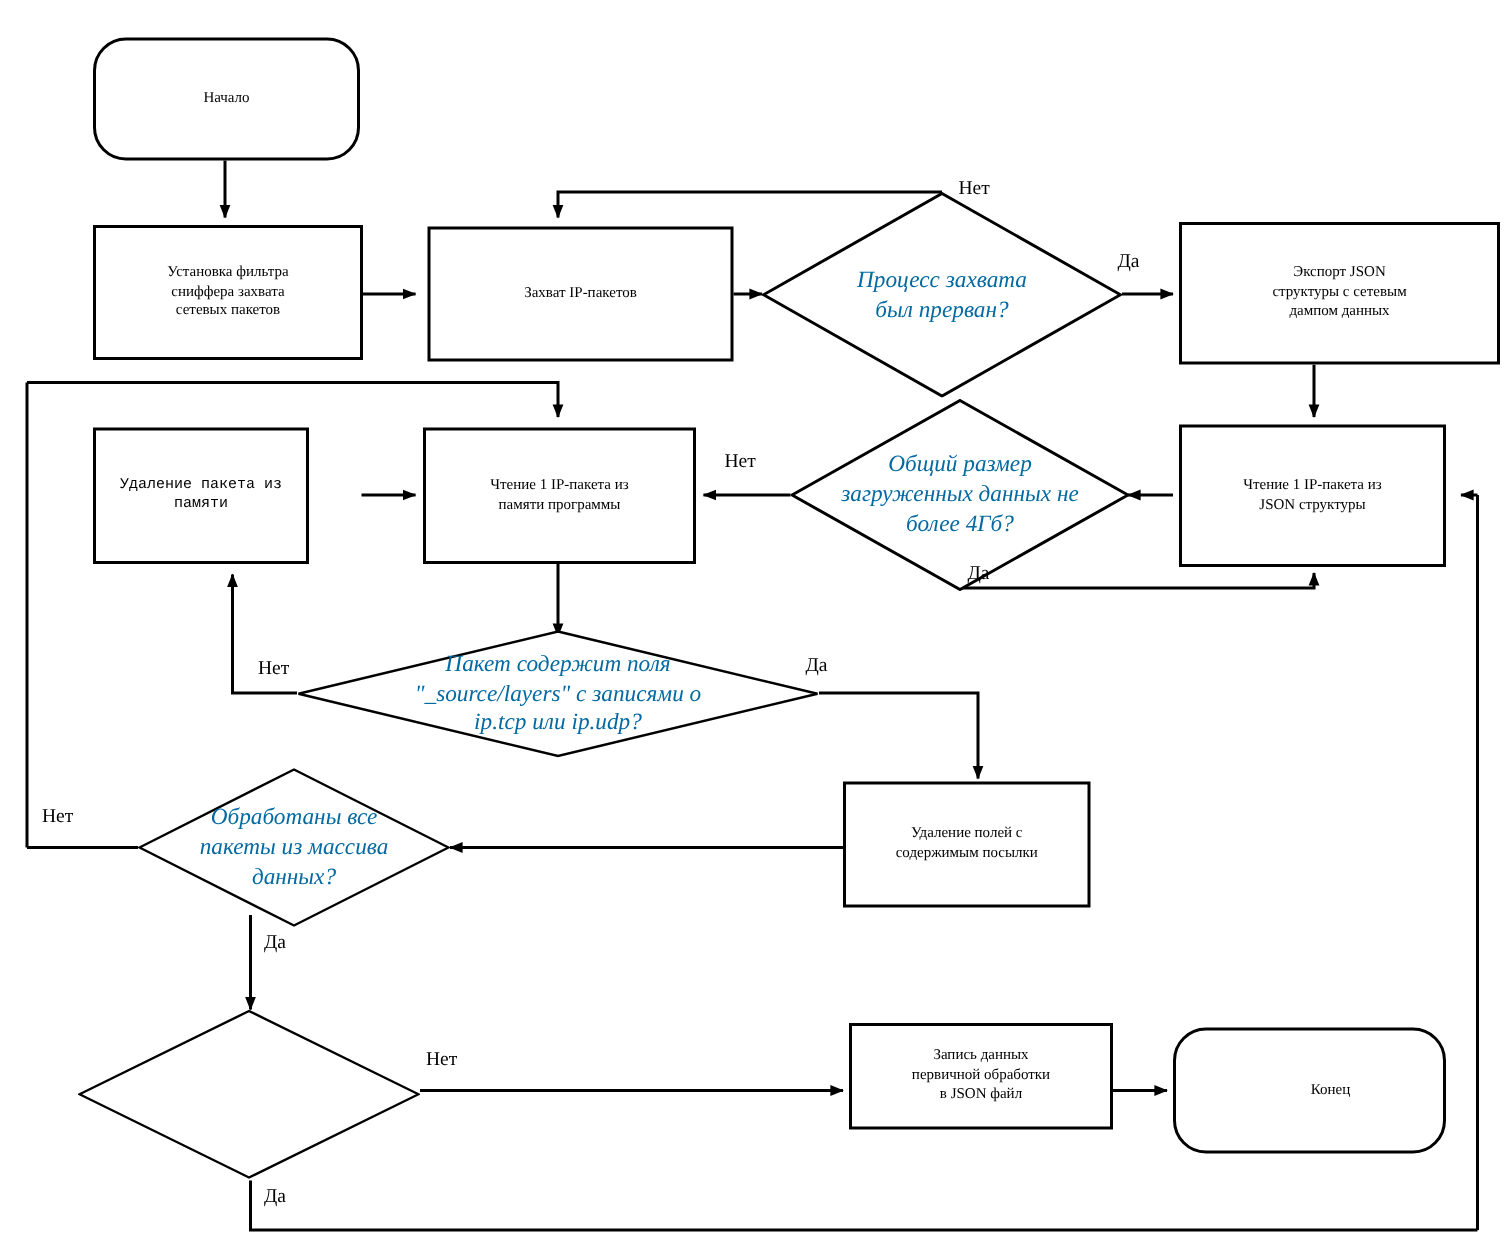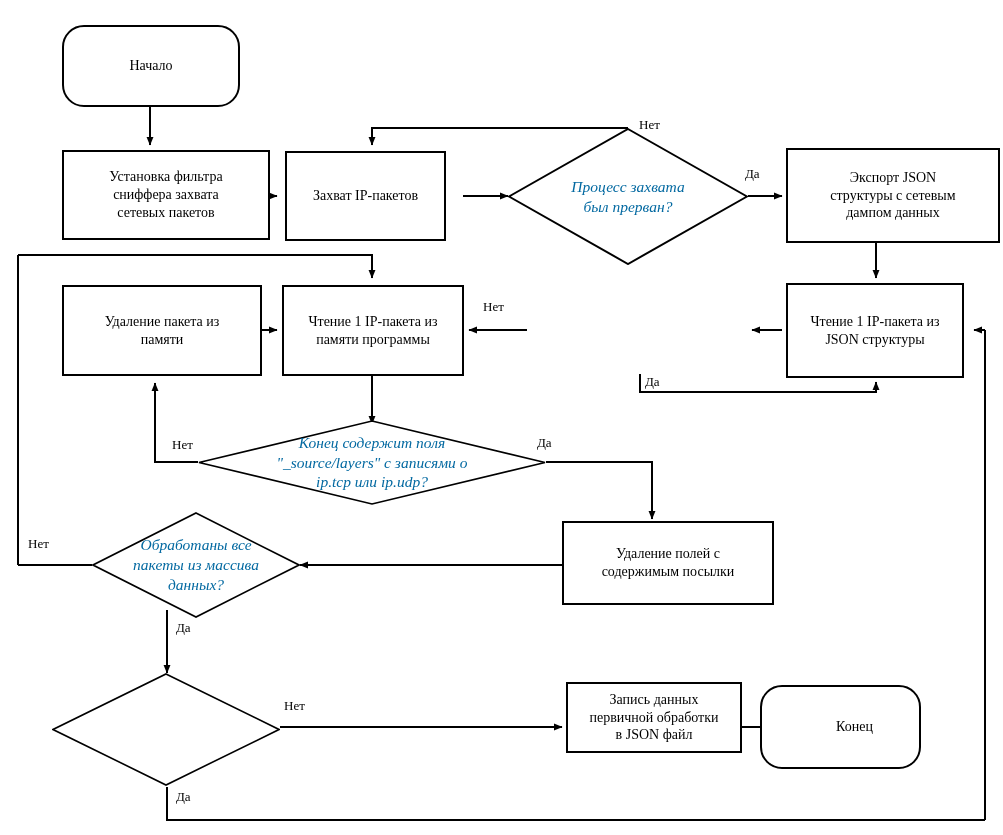--- a/index.html
+++ b/index.html
@@ -23,21 +23,21 @@
     pointer-events: none;
   }
   .node {
     position: absolute;
     box-sizing: border-box;
     display: flex;
     align-items: center;
     justify-content: center;
     text-align: center;
     color: #000000;
-    font-size: 14px;
+    font-size: 10px;
     line-height: 1.28;
     z-index: 3;
   }
   .proc {
     border: 2px solid #000000;
     background: #ffffff;
   }
   .term {
     border: 2px solid #000000;
     background: #ffffff;
@@ -134,96 +134,104 @@
       <path d="M280,727 L562,727" marker-end="url(#ah)"></path>
 
       <path d="M742,727 L778,727" marker-end="url(#ah)"></path>
     </g>
   </svg>
 
   <div class="node term" style="left:62px; top:25px; width:178px; height:82px;">
     <span class="txt">Начало</span>
   </div>
 
-  <div class="node proc" style="left:62px; top:150px; width:208px; height:90px;">
+  <div class="node proc" style="left:62px; top:150px; width:180px; height:90px;">
     <span class="txt">Установка фильтра
 сниффера захвата
 сетевых пакетов</span>
   </div>
 
-  <div class="node proc" style="left:285px; top:151px; width:161px; height:90px;">
+  <div class="node proc" style="left:285px; top:151px; width:204px; height:90px;">
     <span class="txt">Захват IP-пакетов</span>
   </div>
 
   <div class="dec" style="left:508px; top:128px; width:240px; height:137px;">
     <svg width="240" height="137" viewBox="0 0 240 137">
       <polygon points="120,1 239,68.5 120,136 1,68.5" fill="#ffffff" stroke="#000000" stroke-width="2"></polygon>
     </svg>
     <span class="dectxt">Процесс захвата
 был прерван?</span>
   </div>
 
   <div class="node proc" style="left:786px; top:148px; width:214px; height:95px;">
     <span class="txt">Экспорт JSON
 структуры с сетевым
 дампом данных</span>
   </div>
 
-  <div class="node proc" style="left:62px; top:285px; width:200px; height:91px;">
+  <div class="node proc" style="left:62px; top:285px; width:144px; height:91px;font-family:Liberation Mono, monospace;">
     <span class="txt">Удаление пакета из
 памяти</span>
   </div>
 
   <div class="node proc" style="left:282px; top:285px; width:182px; height:91px;">
     <span class="txt">Чтение 1 IP-пакета из
 памяти программы</span>
   </div>
 
+  <div class="dec" style="left:527px; top:266px; width:226px; height:128px;">
+    <svg width="226" height="128" viewBox="0 0 226 128">
+      <polygon points="113,1 225,64 113,127 1,64" fill="#ffffff" stroke="#000000" stroke-width="2"></polygon>
+    </svg>
+    <span class="dectxt">Общий размер
+загруженных данных не
+более 4Гб?</span>
+  </div>
 
   <div class="node proc" style="left:786px; top:283px; width:178px; height:95px;">
     <span class="txt">Чтение 1 IP-пакета из
 JSON структуры</span>
   </div>
 
   <div class="dec" style="left:198px; top:420px; width:348px; height:85px;">
     <svg width="348" height="85" viewBox="0 0 348 85">
       <polygon points="174,1 347,42.5 174,84 1,42.5" fill="#ffffff" stroke="#000000" stroke-width="1.6"></polygon>
     </svg>
-    <span class="dectxt">Конец содержит поля
+    <span class="dectxt">Пакет содержит поля
 "_source/layers" с записями о
 ip.tcp или ip.udp?</span>
   </div>
 
   <div class="dec" style="left:92px; top:512px; width:208px; height:106px;">
     <svg width="208" height="106" viewBox="0 0 208 106">
       <polygon points="104,1 207,53 104,105 1,53" fill="#ffffff" stroke="#000000" stroke-width="1.6"></polygon>
     </svg>
     <span class="dectxt">Обработаны все
 пакеты из массива
 данных?</span>
   </div>
 
-  <div class="node proc" style="left:562px; top:521px; width:212px; height:84px;">
+  <div class="node proc" style="left:562px; top:521px; width:165px; height:84px;">
     <span class="txt">Удаление полей с
 содержимым посылки</span>
   </div>
 
   <div class="dec" style="left:52px; top:673px; width:228px; height:113px;">
     <svg width="228" height="113" viewBox="0 0 228 113">
       <polygon points="114,1 227,56.5 114,112 1,56.5" fill="#ffffff" stroke="#000000" stroke-width="1.6"></polygon>
     </svg>
   </div>
 
   <div class="node proc" style="left:566px; top:682px; width:176px; height:71px;">
     <span class="txt">Запись данных
 первичной обработки
 в JSON файл</span>
   </div>
 
-  <div class="node term" style="left:760px; top:685px; width:161px; height:84px;padding-left:28px;">
+  <div class="node term" style="left:782px; top:685px; width:182px; height:84px;padding-left:28px;">
     <span class="txt">Конец</span>
   </div>
 
   <span class="edge-label" style="left:639px; top:117px;">Нет</span>
   <span class="edge-label" style="left:745px; top:166px;">Да</span>
   <span class="edge-label" style="left:483px; top:299px;">Нет</span>
   <span class="edge-label" style="left:645px; top:374px;">Да</span>
   <span class="edge-label" style="left:172px; top:437px;">Нет</span>
   <span class="edge-label" style="left:537px; top:435px;">Да</span>
   <span class="edge-label" style="left:28px; top:536px;">Нет</span>

